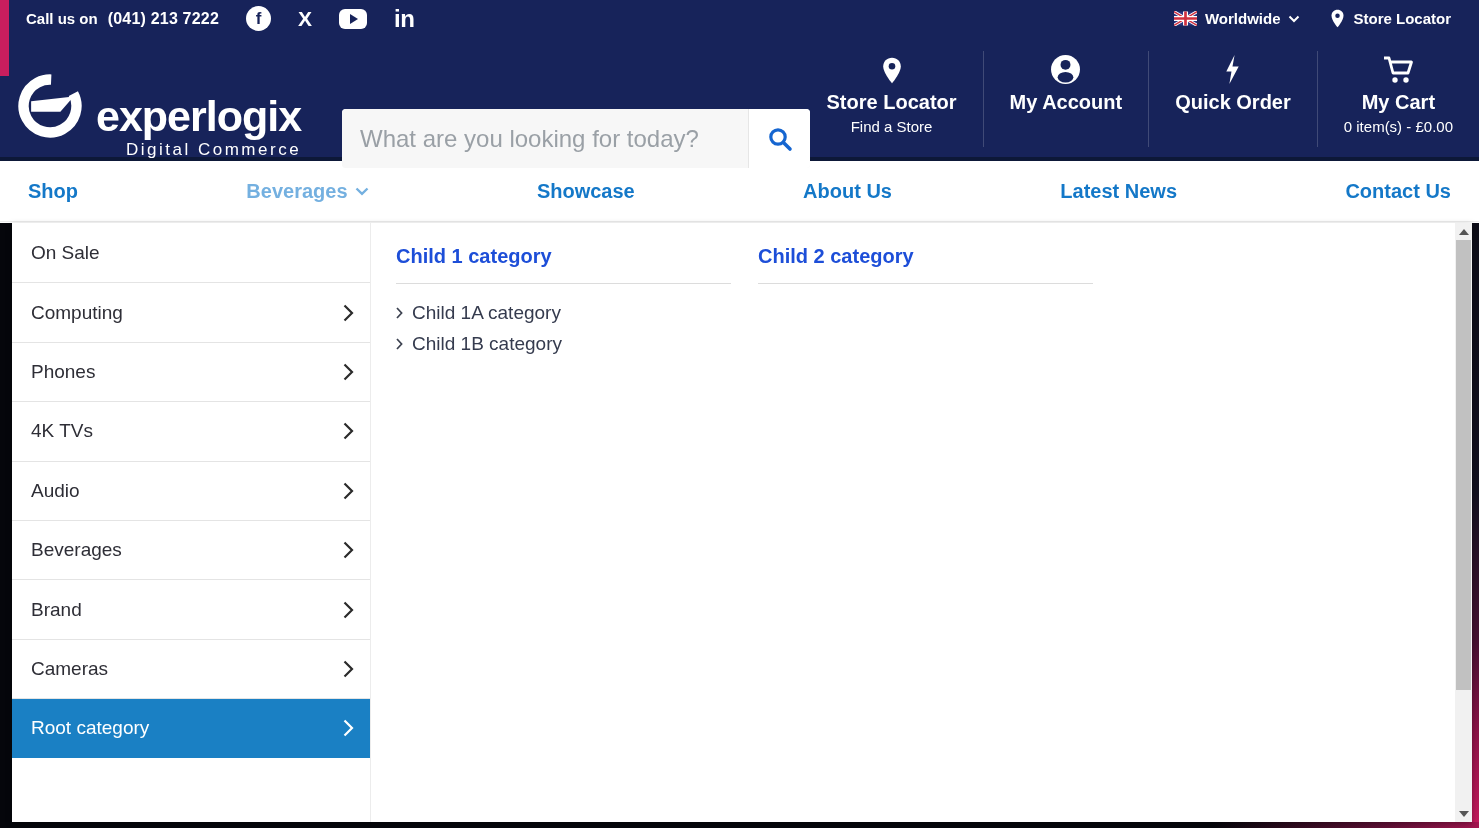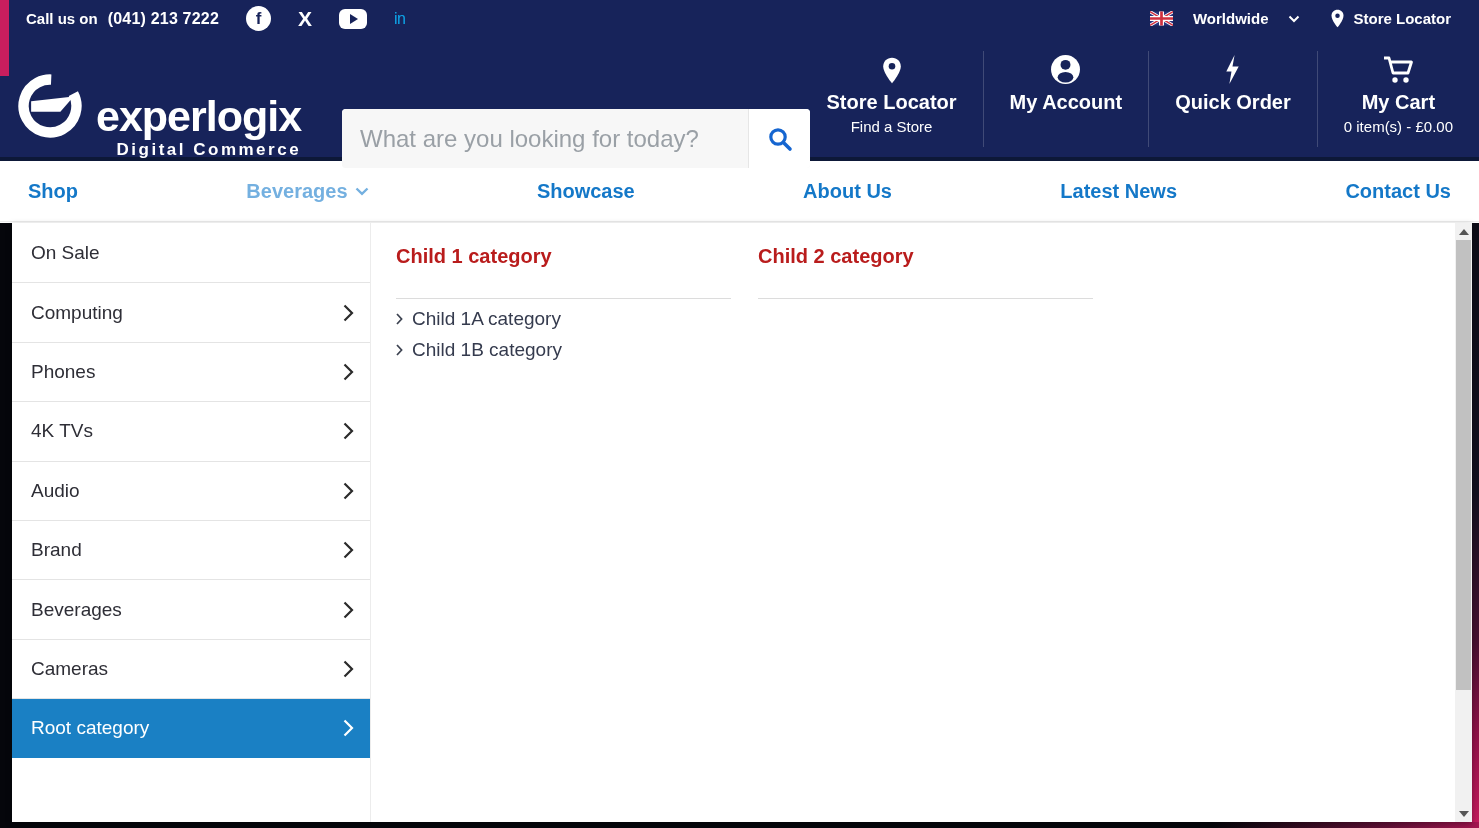--- a/index.html
+++ b/index.html
@@ -17,35 +17,35 @@
   .socials { display:flex; align-items:center; gap:27px; margin-left:27px; }
   .soc { display:flex; align-items:center; justify-content:center; cursor:pointer; }
   .fb-circle { width:25px; height:25px; border-radius:50%; background:#fff; color:#17235a;
                font-weight:700; font-size:17px; display:flex; align-items:center;
                justify-content:center; }
   .x-glyph { color:#fff; font-weight:700; font-size:21px; }
   .yt-rect { width:28px; height:20px; background:#fff; border-radius:6px;
              display:flex; align-items:center; justify-content:center; }
   .yt-tri { width:0; height:0; border-left:8px solid #17235a;
             border-top:5px solid transparent; border-bottom:5px solid transparent; margin-left:2px;}
-  .in-glyph { color:#0ea5e9; font-weight:400; font-size:16px; letter-spacing:-.5px; }
+  .in-glyph { color:#ffffff; font-weight:700; font-size:24px; letter-spacing:-.5px; }
   .topbar-right { margin-left:auto; display:flex; align-items:center; gap:30px; }
-  .region { display:flex; align-items:center; gap:20px; cursor:pointer;padding-left:8px; }
+  .region { display:flex; align-items:center; gap:8px; cursor:pointer;padding-left:8px; }
   .region-label { font-size:15px; font-weight:700; }
   .storeloc-top { display:flex; align-items:center; gap:8px; cursor:pointer; }
   .storeloc-top-label { font-size:15px; font-weight:700; }
 
   
   .header { height:124px; background:#17235a; position:relative;
             border-bottom:4px solid #0d1838; color:#fff; }
   .logo { position:absolute; left:16px; top:15px; display:flex; align-items:center;
           gap:12px; cursor:pointer; }
   .logo-text-block { display:flex; flex-direction:column; align-items:flex-end; }
   .logo-word { font-size:43px; font-weight:800; letter-spacing:-1px; line-height:44px;margin-top:42px; }
-  .logo-tag { font-size:17px; font-weight:700; letter-spacing:2.5px; margin-top:2px; }
+  .logo-tag { font-size:17px; font-weight:400; letter-spacing:2.5px; margin-top:2px; }
   .searchbar { position:absolute; left:342px; top:72px; width:468px; height:59px;
                display:flex; border-radius:4px; overflow:hidden; background:#f7f7f7; }
   .search-input { flex:1; border:none; outline:none; background:#f7f7f7; padding:0 18px;
                   font-size:24px; color:#333; font-family:"Liberation Sans",sans-serif; }
   .search-input::placeholder { color:#9aa0a6; }
   .search-btn { width:62px; background:#fff; border:none; border-left:1px solid #e6e6e6;
                 display:flex; align-items:center; justify-content:center; cursor:pointer; }
   .header-actions { position:absolute; right:0; top:14px; height:96px; display:flex; }
   .h-action { display:flex; flex-direction:column; align-items:center; justify-content:flex-start;
               padding:0 26px; cursor:pointer; border-left:1px solid rgba(255,255,255,.18); }
@@ -75,23 +75,23 @@
   .cat-row { height:59.4px; display:flex; align-items:center; justify-content:space-between;
              padding:0 16px 0 19px; font-size:19px; color:#2e2e36; cursor:pointer;
              border-top:1px solid #e4e4e4; background:#fff; }
   .cat-row:first-child { border-top:none; }
   .cat-row .chev { color:#2b2b2b; display:flex; align-items:center; }
   .cat-row.active { background:#1a80c4; color:#fff; border-top-color:#e4e4e4; }
   .cat-row.active .chev { color:#fff; }
 
   .menu-content { flex:1; padding:22px 0 0 25px; display:flex; }
   .menu-col { width:335px; margin-right:27px; }
-  .menu-col-title { font-size:20px; font-weight:700; color:#b91c1c; padding-bottom:30px;
+  .menu-col-title { font-size:20px; font-weight:700; color:#1d4ed8; padding-bottom:15px;
                     border-bottom:1px solid #dcdcdc; cursor:pointer; }
-  .menu-links { margin-top:4px; display:flex; flex-direction:column; }
+  .menu-links { margin-top:13px; display:flex; flex-direction:column; }
   .menu-link { display:flex; align-items:center; gap:9px; font-size:19px; color:#353b4e;
                height:31px; cursor:pointer; }
   .menu-link .lchev { display:flex; align-items:center; color:#3c4250; }
 
   
   .scrollbar { width:17px; background:#f1f1f1; position:relative; }
   .sb-arrow { position:absolute; left:0; width:17px; height:17px; display:flex;
               align-items:center; justify-content:center; cursor:pointer; }
   .sb-arrow.up { top:0; }
   .sb-arrow.down { bottom:0; }
@@ -265,29 +265,29 @@
       </div>
       <div class="cat-row">
         <span>Audio</span>
         <span class="chev">
             <svg width="11" height="18" viewBox="0 0 11 18">
               <polyline points="1.5,1.5 9,9 1.5,16.5" fill="none" stroke="currentColor" stroke-width="2.2"></polyline>
             </svg>
           </span>
       </div>
       <div class="cat-row">
+        <span>Beverages</span>
+        <span class="chev">
+            <svg width="11" height="18" viewBox="0 0 11 18">
+              <polyline points="1.5,1.5 9,9 1.5,16.5" fill="none" stroke="currentColor" stroke-width="2.2"></polyline>
+            </svg>
+          </span>
+      </div>
+      <div class="cat-row">
         <span>Brand</span>
-        <span class="chev">
-            <svg width="11" height="18" viewBox="0 0 11 18">
-              <polyline points="1.5,1.5 9,9 1.5,16.5" fill="none" stroke="currentColor" stroke-width="2.2"></polyline>
-            </svg>
-          </span>
-      </div>
-      <div class="cat-row">
-        <span>Beverages</span>
         <span class="chev">
             <svg width="11" height="18" viewBox="0 0 11 18">
               <polyline points="1.5,1.5 9,9 1.5,16.5" fill="none" stroke="currentColor" stroke-width="2.2"></polyline>
             </svg>
           </span>
       </div>
       <div class="cat-row">
         <span>Cameras</span>
         <span class="chev">
             <svg width="11" height="18" viewBox="0 0 11 18">

